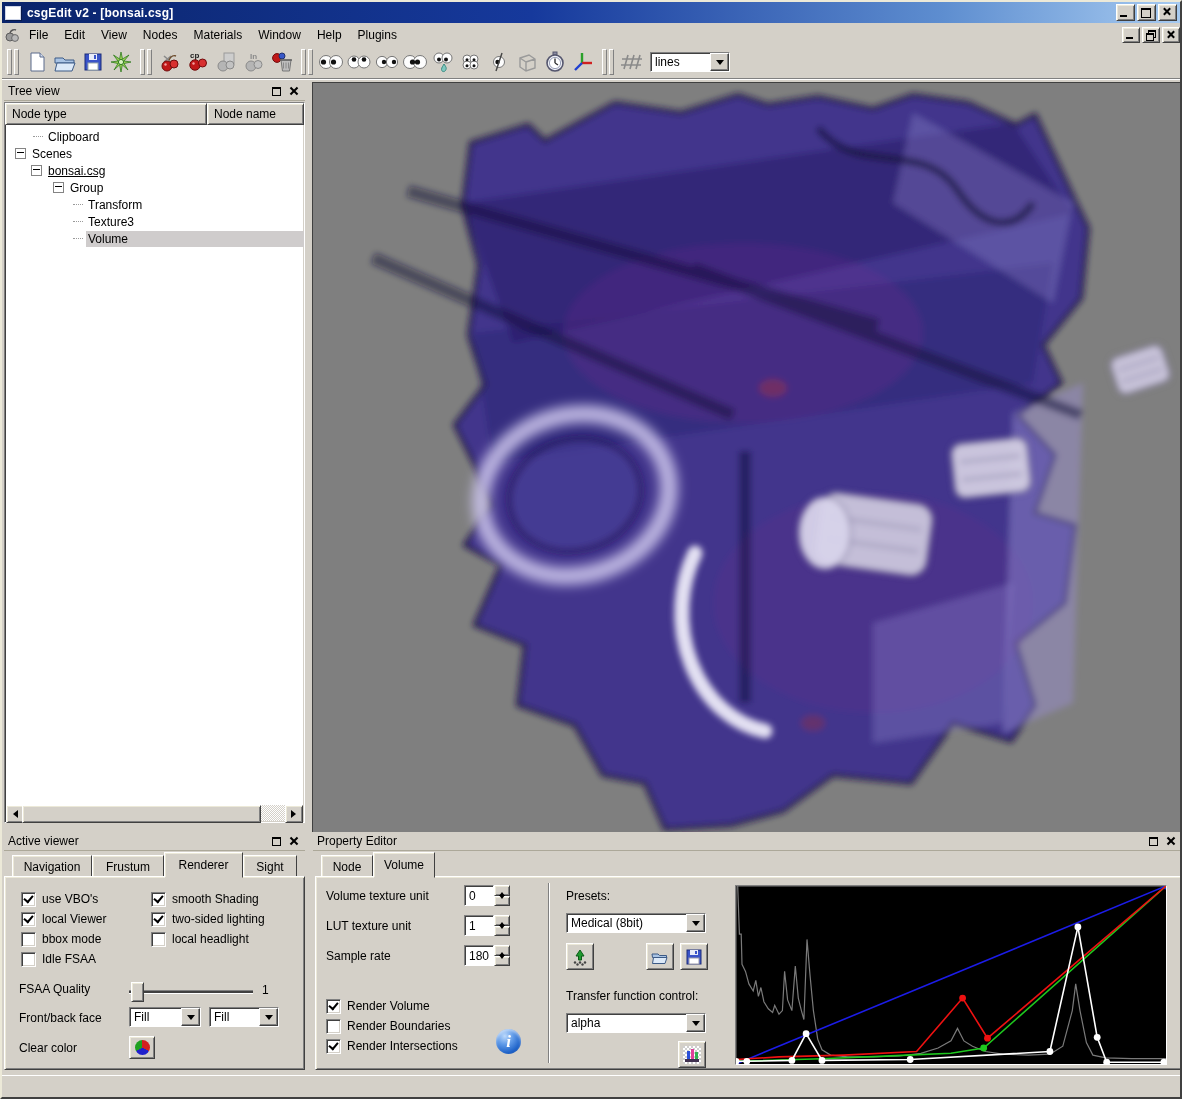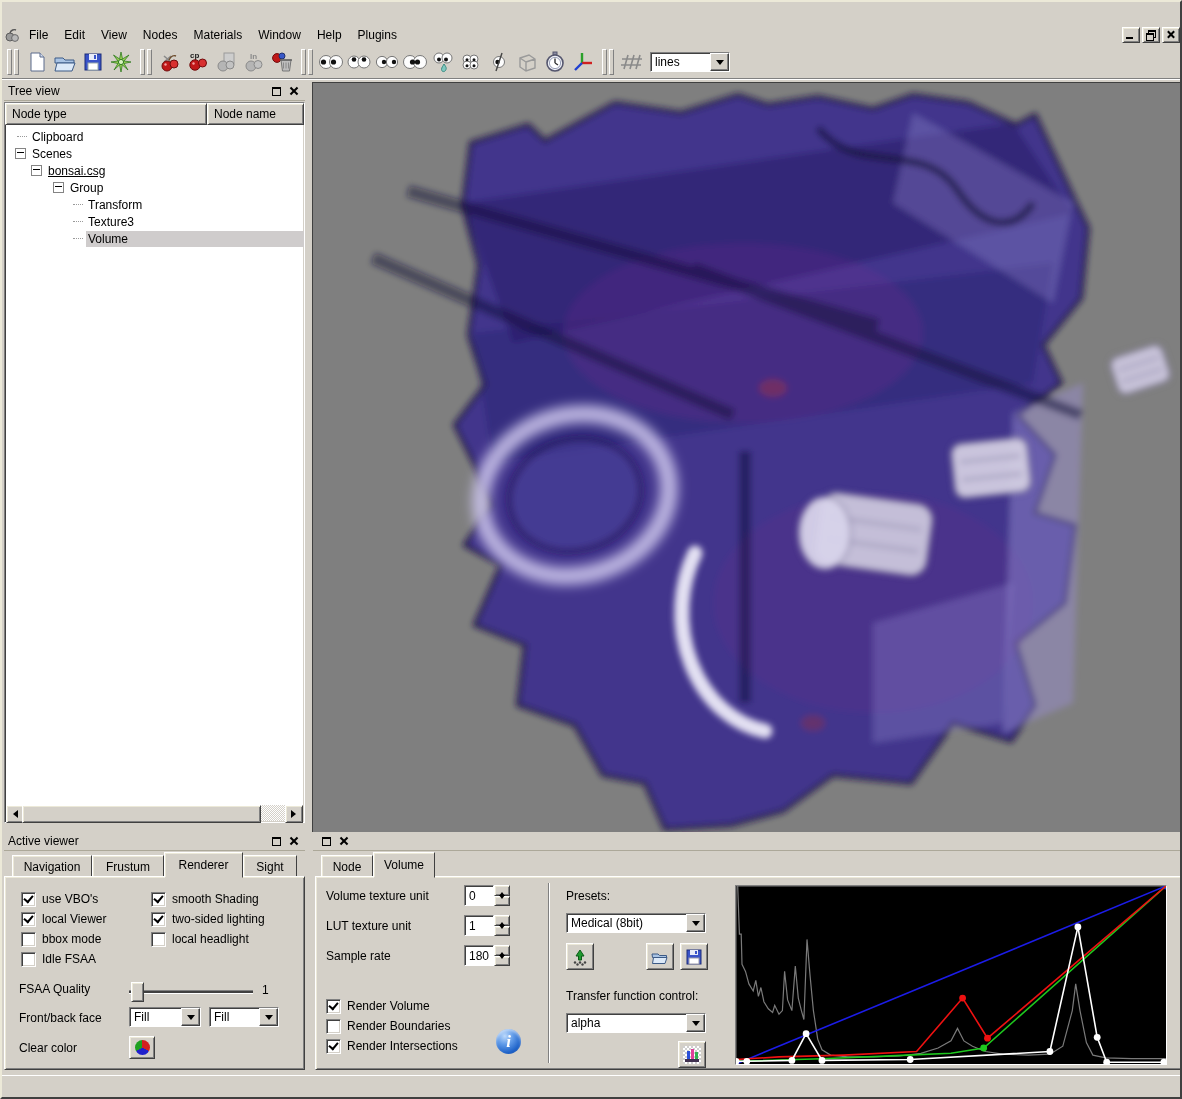--- a/index.html
+++ b/index.html
@@ -79,20 +79,27 @@
   .info-icon{border-radius:50%;background:radial-gradient(circle at 35% 28%,#bcd9fb 0%,#5f9ae8 35%,#1e62c8 70%,#0e3f96 100%);display:flex;align-items:center;justify-content:center;color:#fff;font-family:"Liberation Serif",serif;font-style:italic;font-weight:bold;font-size:17px;box-shadow:inset 0 2px 3px rgba(255,255,255,.55);}
   .rgb-pie{width:15px;height:15px;border-radius:50%;background:conic-gradient(#d42020 0 120deg,#2020cc 120deg 240deg,#1fa020 240deg 360deg);}
   .statusbar{border-top:1px solid #fff;}
   .viewport{background:#7f7f7f;border-left:1px solid #404040;border-top:1px solid #404040;box-sizing:border-box;overflow:hidden;}
 </style>
 </head>
 <body>
 
 <div class="win">
 
+  <div class="abs titlebar">
+    <div class="appicon"></div>
+    <div class="titletext">csgEdit v2 - [bonsai.csg]</div>
+    <div class="winbtn raised g-min"></div>
+    <div class="winbtn raised g-max"></div>
+    <div class="winbtn raised g-close"></div>
+  </div>
 
   <div class="abs menubar">
     <svg width="17" height="16" viewBox="0 0 17 16">
       <circle cx="6" cy="10" r="4" fill="#9a9a9a" stroke="#5c5c5c"></circle>
       <circle cx="11" cy="11" r="3.4" fill="#b8b8b8" stroke="#6a6a6a"></circle>
       <path d="M6,6 C7,3 10,2 12,3" stroke="#555" fill="none" stroke-width="1.4"></path>
     </svg>
     <span class="menu-item">File</span>
     <span class="menu-item">Edit</span>
     <span class="menu-item">View</span>
@@ -293,21 +300,21 @@
       <span class="drop"></span>
     </div>
   </div>
 
   <div class="abs sunkpane" style="left:2px;top:100px;width:301px;height:721px;box-sizing:border-box;">
     <div style="display:flex;">
       <div class="col-header raised" style="width:202px;box-sizing:border-box;">Node type</div>
       <div class="col-header raised" style="flex:1;box-sizing:border-box;">Node name</div>
     </div>
     <div style="padding-top:3px;">
-      <div class="tree-row" style="padding-left:12px;">
+      <div class="tree-row" style="padding-left:28px;">
         <span class="dash"></span>
           <span class="tl">Clipboard</span>
       </div>
       <div class="tree-row" style="padding-left:10px;">
         <span class="exp"></span>
           <span class="tl">Scenes</span>
       </div>
       <div class="tree-row" style="padding-left:26px;text-decoration:underline;">
         <span class="exp"></span>
           <span class="tl">bonsai.csg</span>
@@ -442,20 +449,21 @@
       <span class="drop"></span>
     </div>
 
     <span class="abs" style="left:14px;top:164px;">Clear color</span>
     <div class="abs raised" style="left:124px;top:159px;width:24px;height:21px;display:flex;align-items:center;justify-content:center;">
       <span class="rgb-pie"></span>
     </div>
   </div>
 
   <div class="abs dock-title" style="left:311px;top:830px;width:869px;">
+    <span class="lbl">Property Editor</span>
     <div class="dock-btn g-float"></div>
     <div class="dock-btn g-x"></div>
   </div>
 
   <div class="tab" style="left:319px;top:853px;width:52px;">Node</div>
   <div class="tab active" style="left:371px;top:850px;width:62px;height:26px;">Volume</div>
 
   <div class="abs frame" style="left:313px;top:874px;width:867px;height:194px;box-sizing:border-box;z-index:3;">
 
     <span class="abs" style="left:10px;top:12px;">Volume texture unit</span>

